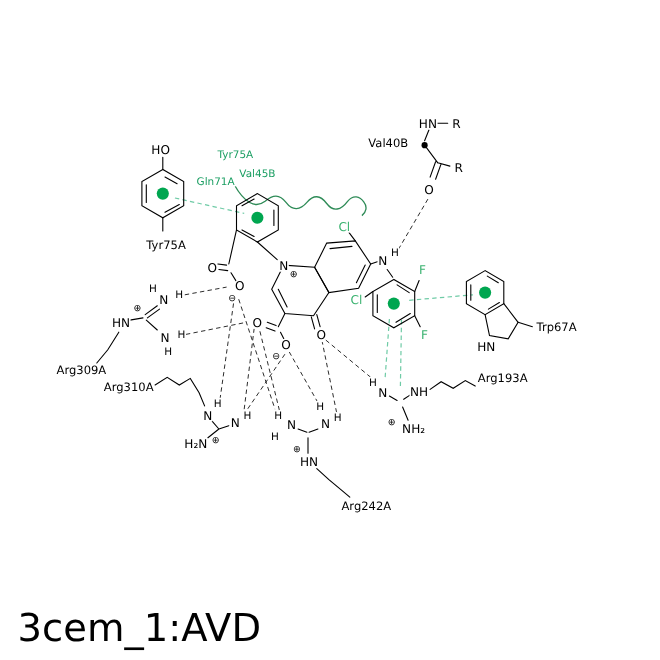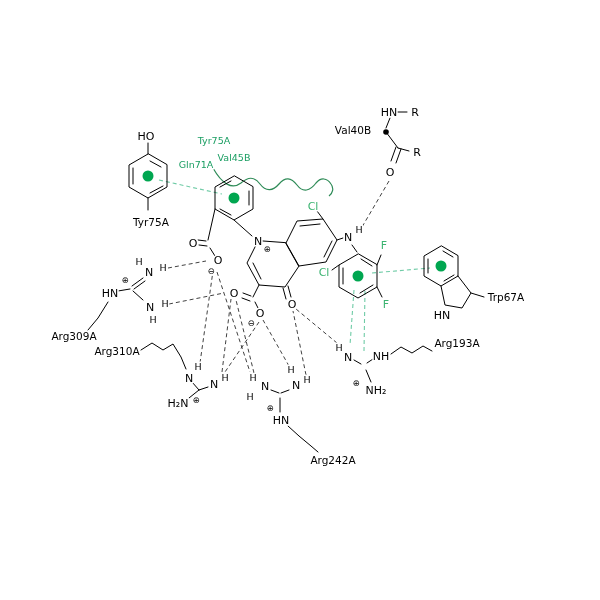--- a/index.html
+++ b/index.html
@@ -154,13 +154,14 @@
         <text x="333" y="464" class="lb res">Arg242A</text>
         <text x="339" y="351" class="lb atomS">H</text>
         <text x="348" y="361" class="lb atom">N</text>
         <text x="381" y="360" class="lb atom">NH</text>
         <text x="356" y="386" class="lb chg">⊕</text>
         <text x="376" y="394" class="lb atom">NH₂</text>
         <text x="457" y="347" class="lb res">Arg193A</text>
       </g>
   </svg>
 
+  <div class="title">3cem_1:AVD</div>
 </div>
 
 </body></html>

